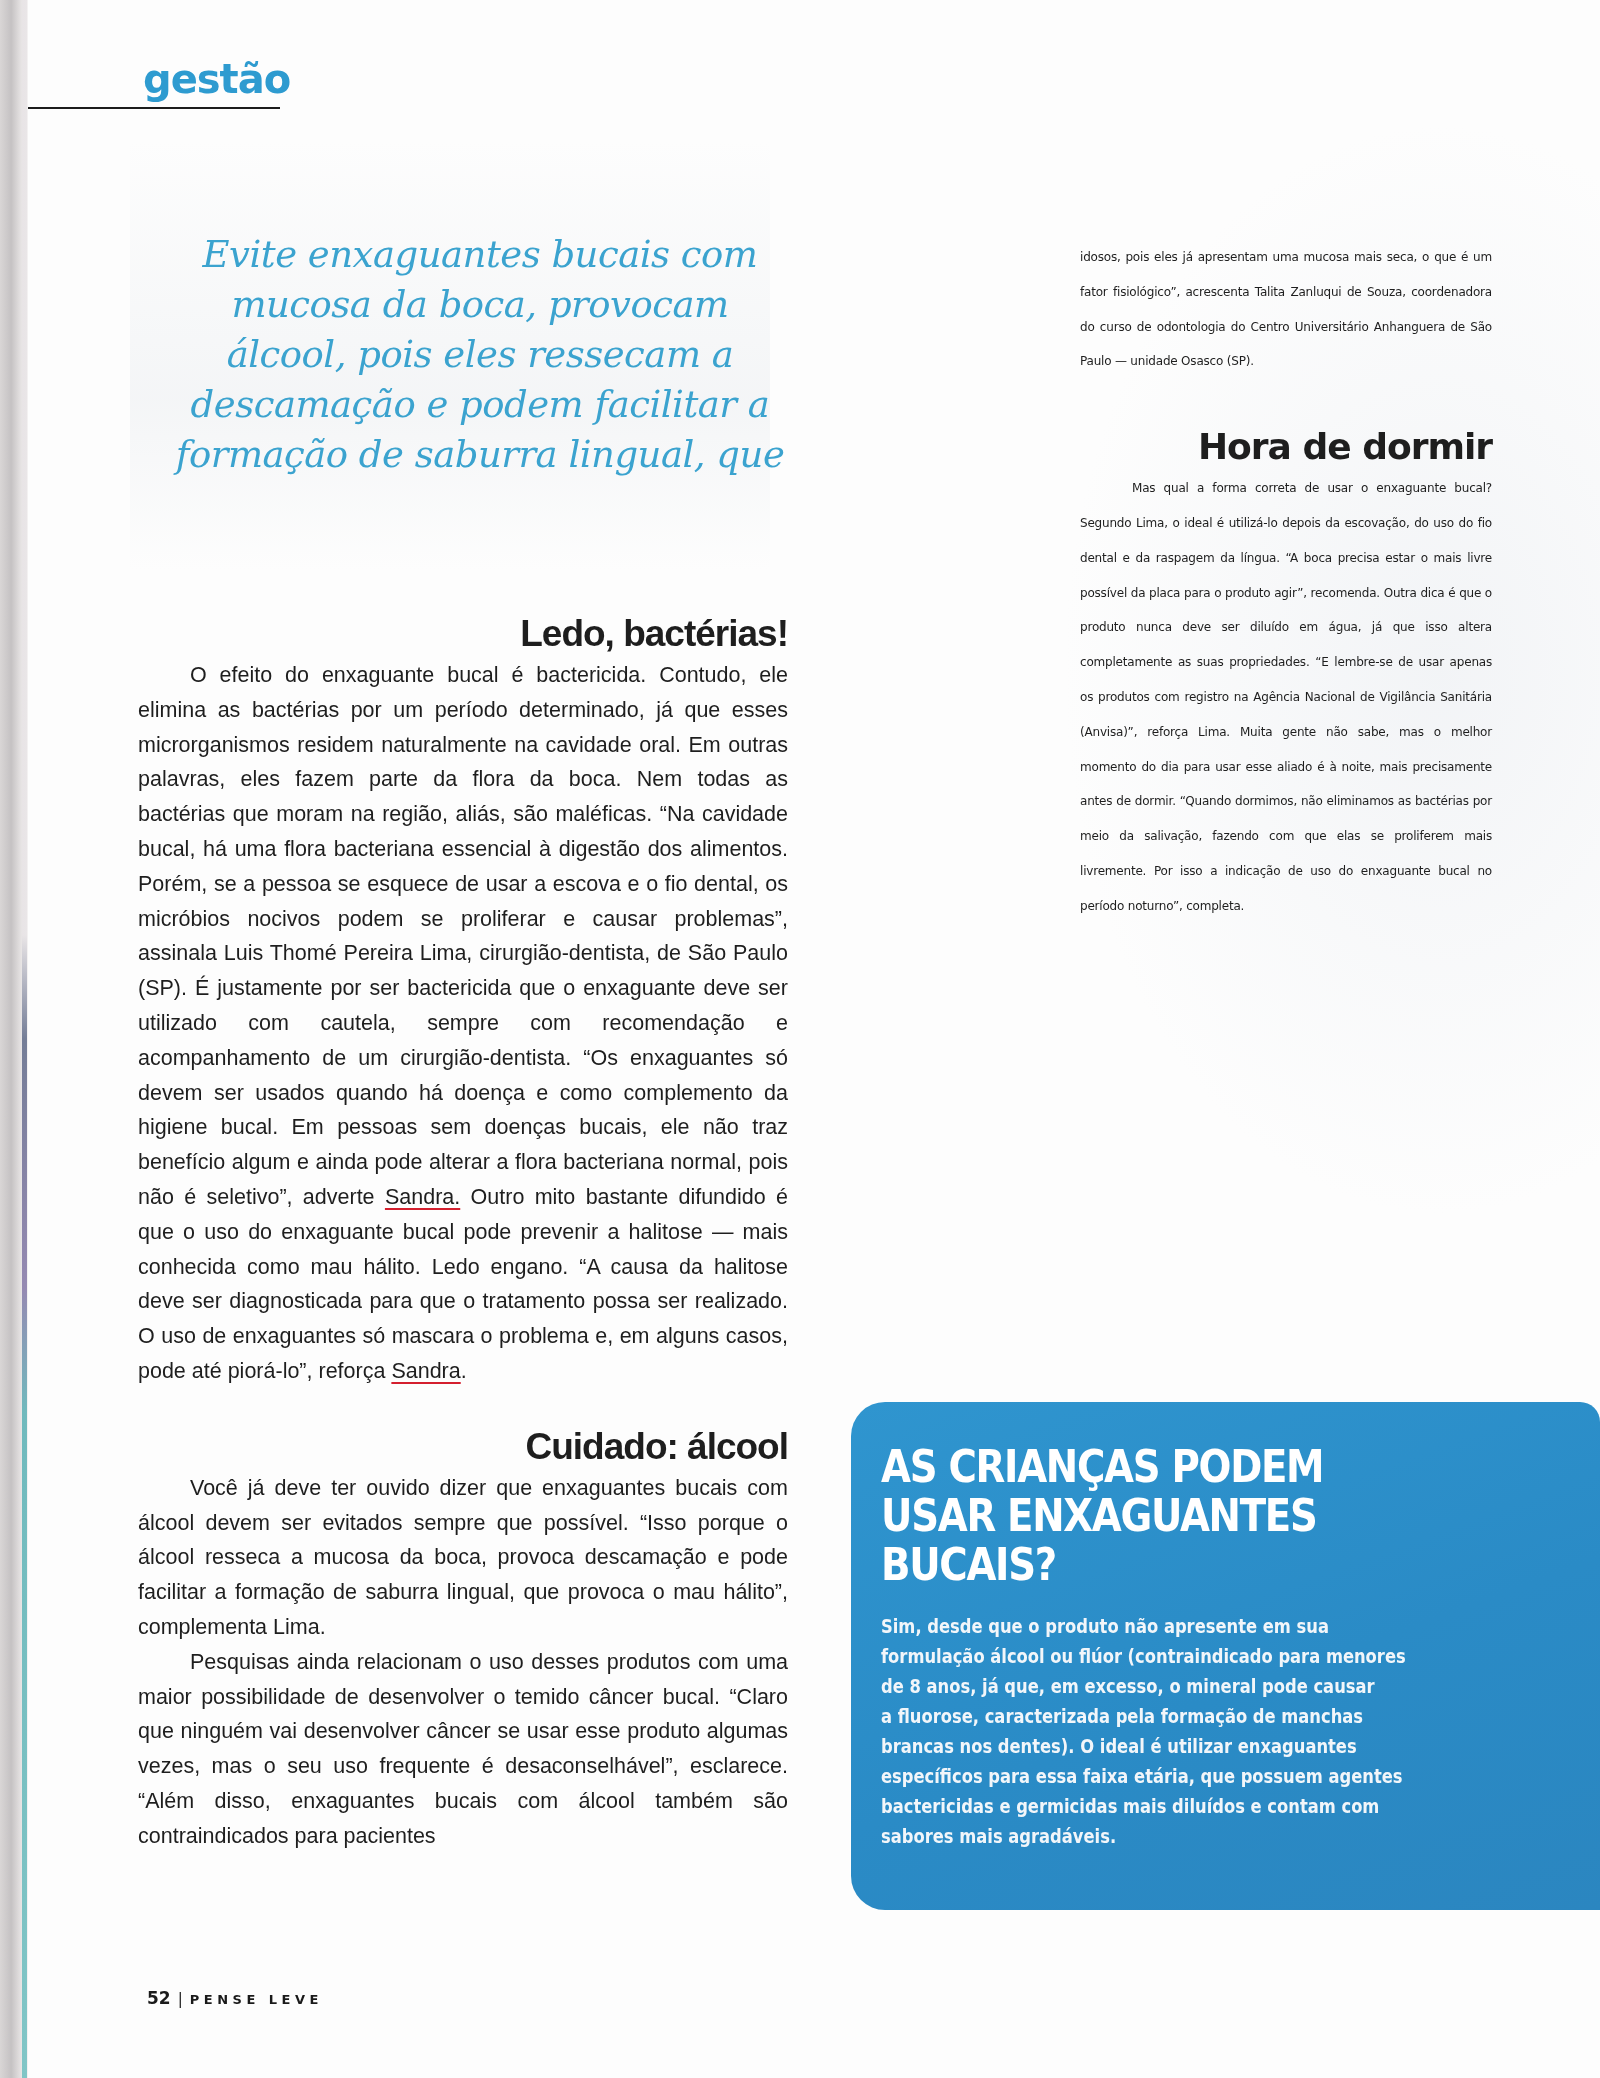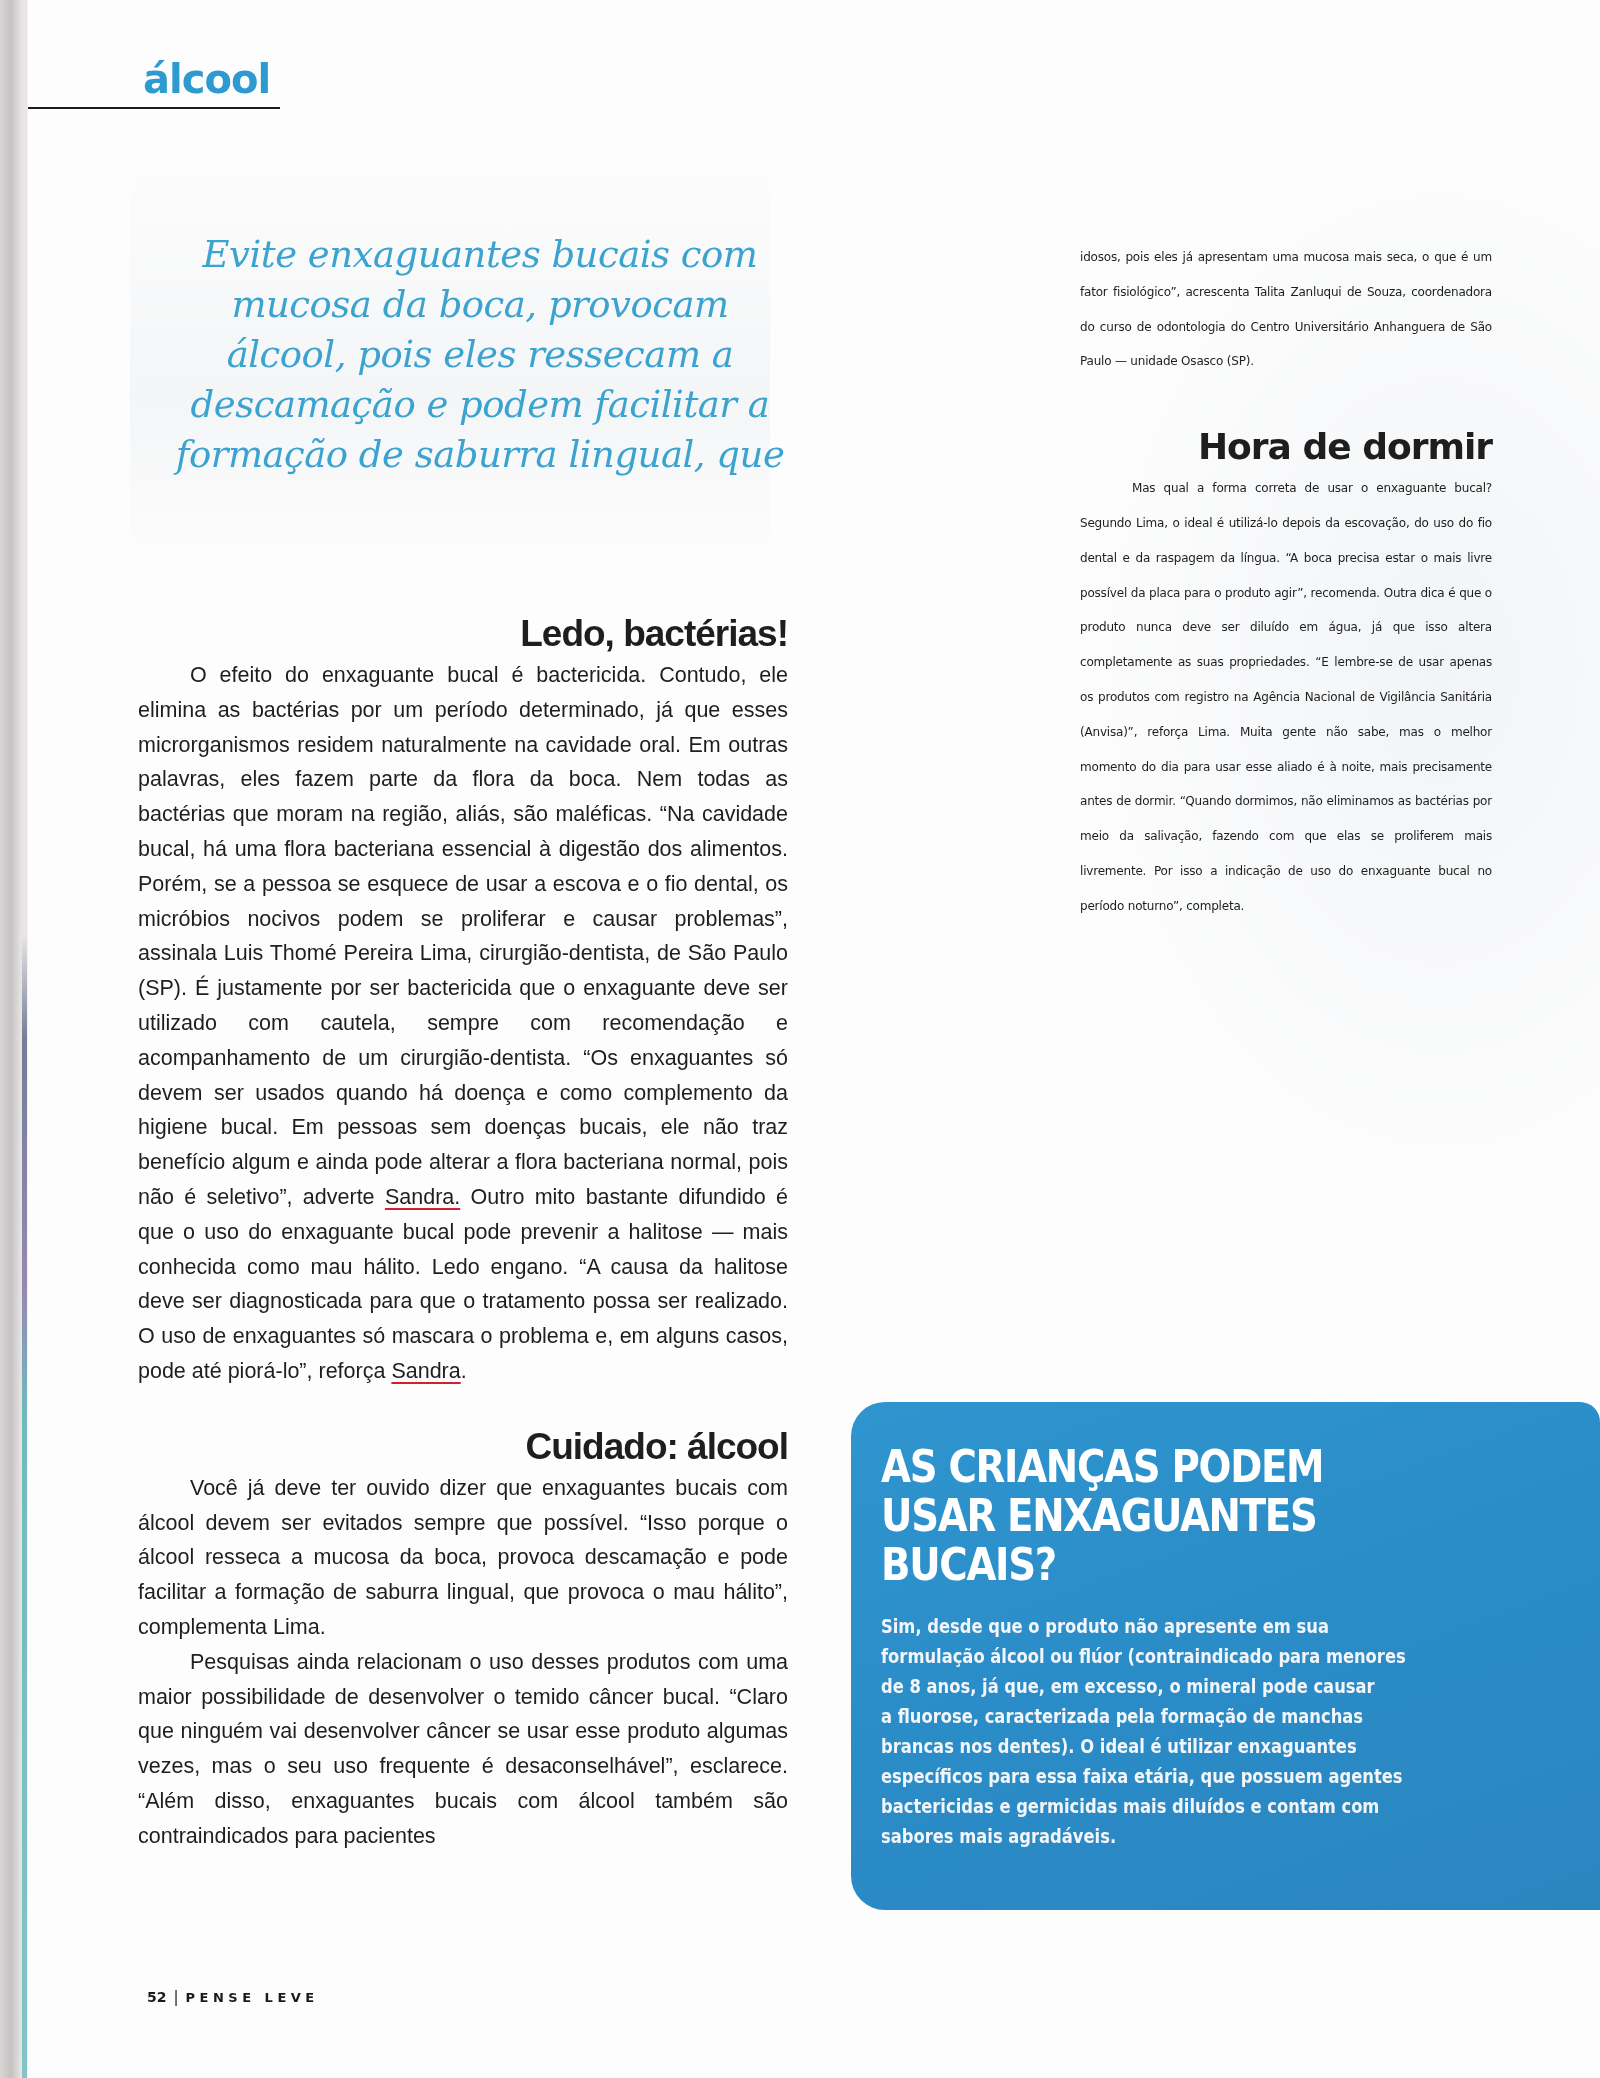--- a/index.html
+++ b/index.html
@@ -101,33 +101,33 @@
       transform: scaleX(0.86); transform-origin: left;
     }
     .sidebox-body span { display: block; white-space: nowrap; }
 
     
     .footer {
       position: absolute; left: 147px; top: 1988px;
       font-family: "DejaVu Sans", sans-serif; font-size: 14px; color: #1a1a1a;
       display: flex; align-items: baseline;
     }
-    .page-num { font-weight: bold; font-size: 14px; }
+    .page-num { font-weight: bold; font-size: 17px; }
     .footer-sep { margin: 0 7px; font-size: 15px; }
     .pub-name { letter-spacing: 4.5px; font-size: 13px; font-weight: bold; }
   </style>
 </head>
 <body>
 
 <div class="spine"></div>
 <div class="spine-edge"></div>
 <div class="ghost-circle"></div>
 <div class="ghost-band"></div>
 
-<div class="section-tag">álcool</div>
+<div class="section-tag">gestão</div>
 <div class="section-rule"></div>
 
 <div class="pull-quote">
   <div>Evite enxaguantes bucais com</div>
   <div>mucosa da boca, provocam</div>
   <div>álcool, pois eles ressecam a</div>
   <div>descamação e podem facilitar a</div>
   <div>formação de saburra lingual, que</div>
 </div>
 

